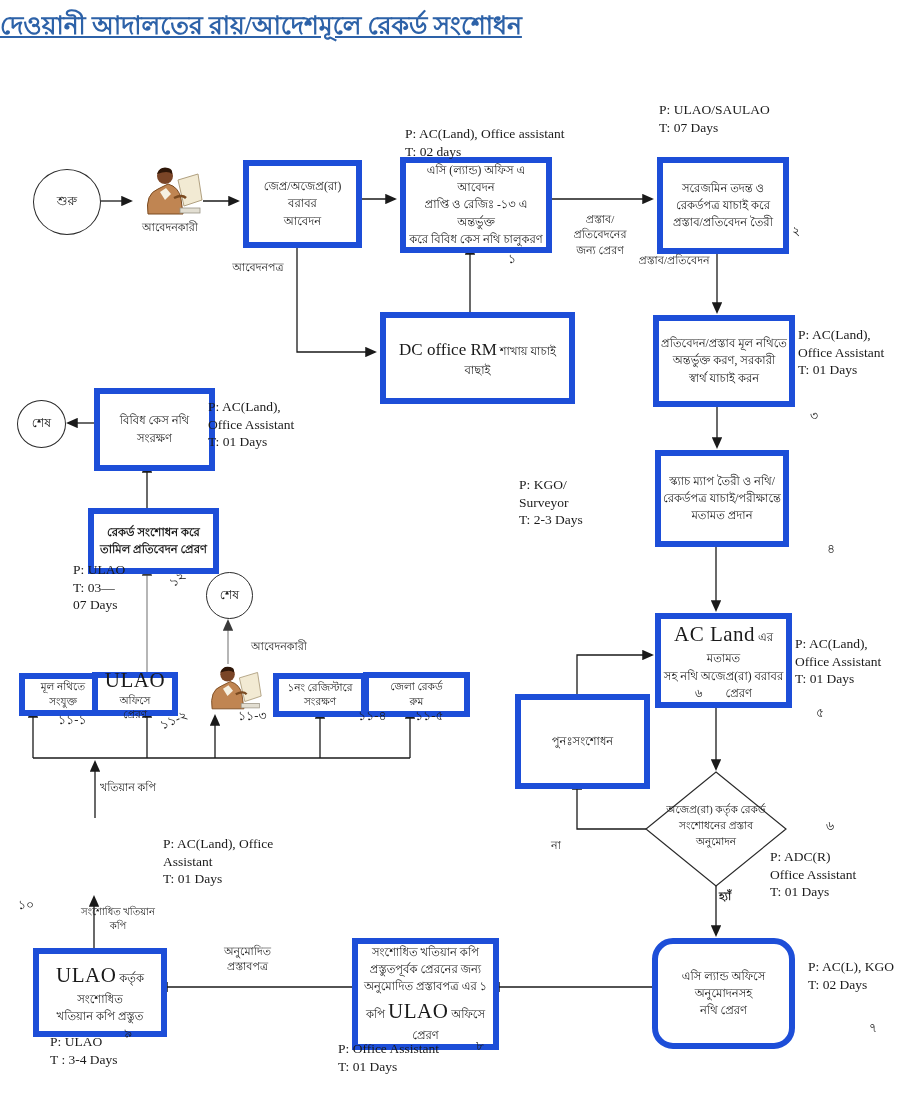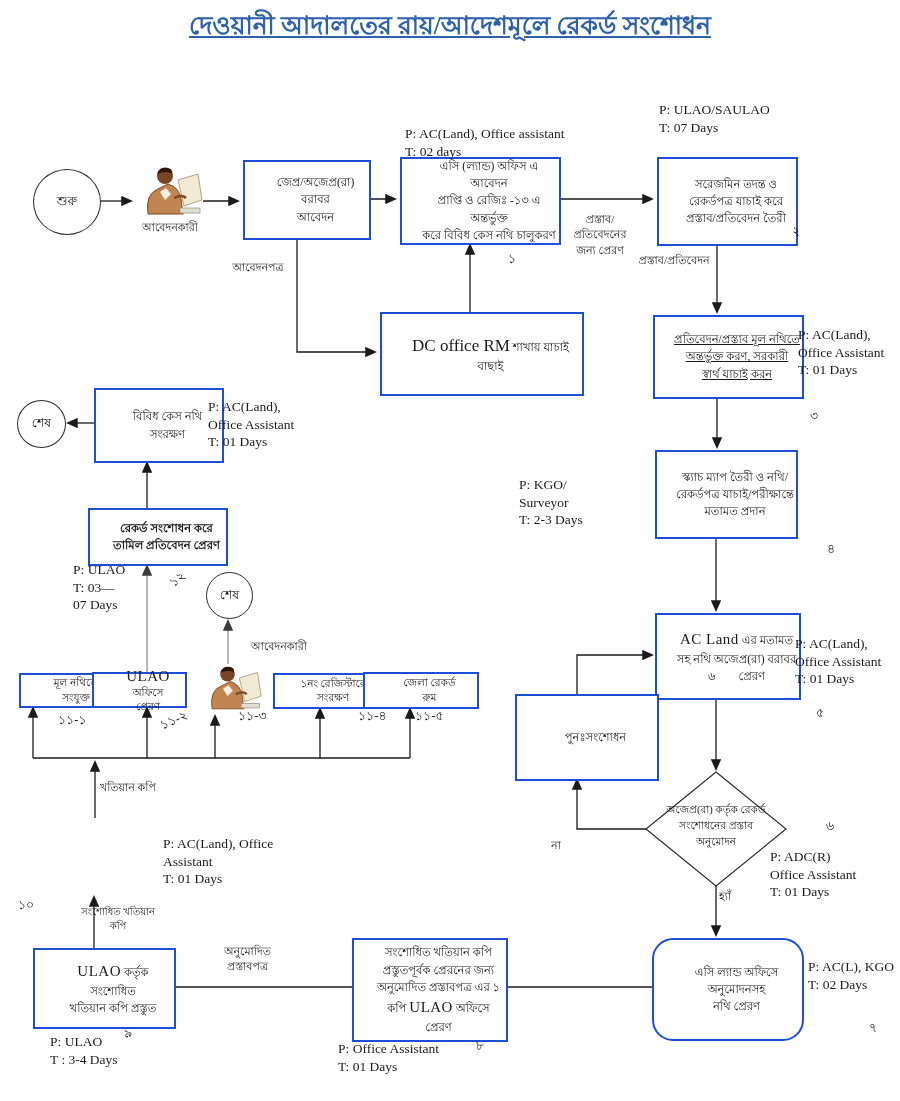--- a/index.html
+++ b/index.html
@@ -1,24 +1,24 @@
 <!DOCTYPE html>
 <html><head>
 <meta charset="utf-8">
 <style>
   html,body{margin:0;padding:0;background:#ffffff;}
   #canvas{position:relative;width:900px;height:1101px;background:#ffffff;overflow:hidden;
           font-family:"Liberation Serif",serif;color:#1a1a1a;}
   #flow-svg{position:absolute;left:0;top:0;z-index:0;}
-  .title{position:absolute;left:0;right:0;top:6px;text-align:center;z-index:2;
+  .title{position:absolute;left:0;right:0;top:6px;text-align:left;z-index:2;
          font-size:25px;font-weight:bold;color:#2d62a8;text-decoration:underline;}
-  .box{position:absolute;background:#ffffff;border:2px solid #1d4ed8;z-index:2;
-       display:flex;align-items:center;justify-content:center;text-align:center;padding-left:17px;}
+  .box{position:absolute;background:#ffffff;border:6px solid #1d4ed8;z-index:2;
+       display:flex;align-items:center;justify-content:center;text-align:center;}
   .t{white-space:pre-line;font-size:11.5px;line-height:1.5;padding:2px;}
-  .t .big{font-size:15px;letter-spacing:.5px;}
+  .t .big{font-size:21px;letter-spacing:.5px;}
   .t .xbig{font-size:17px;}
   .small .t{font-size:10.5px;line-height:1.35;}
   .circle{position:absolute;background:#ffffff;border:1px solid #2a2a2a;border-radius:50%;z-index:2;
           display:flex;align-items:center;justify-content:center;font-size:12.5px;}
   .ann{position:absolute;z-index:2;white-space:pre-line;font-size:13.5px;line-height:1.3;}
   .flbl{position:absolute;z-index:2;white-space:pre-line;font-size:11px;line-height:1.4;text-align:center;}
   .step{position:absolute;z-index:2;font-size:12.5px;}
   .rot40{transform:rotate(-40deg);}
   .rot25{transform:rotate(-25deg);}
   .rot15{transform:rotate(-15deg);}
@@ -118,21 +118,21 @@
   <div class="box" style="left:657px;top:157px;width:120px;height:85px;text-align:center;">
     <div class="t">সরেজমিন তদন্ত ও
 রেকর্ডপত্র যাচাই করে
 প্রস্তাব/প্রতিবেদন তৈরী</div>
     </div>
 
   <div class="box" style="left:380px;top:312px;width:183px;height:80px;">
     <div class="t"><span class="xbig">DC office RM</span><span> শাখায় যাচাই বাছাই</span></div>
     </div>
 
-  <div class="box" style="left:653px;top:315px;width:130px;height:80px;text-decoration:underline;">
+  <div class="box" style="left:653px;top:315px;width:130px;height:80px;">
     <div class="t">প্রতিবেদন/প্রস্তাব মূল নথিতে
 অন্তর্ভুক্ত করণ, সরকারী
 স্বার্থ যাচাই করন</div>
     </div>
 
   <div class="box" style="left:655px;top:450px;width:122px;height:85px;">
     <div class="t">স্ক্যাচ ম্যাপ তৈরী ও নথি/
 রেকর্ডপত্র যাচাই/পরীক্ষান্তে
 মতামত প্রদান</div>
     </div>
@@ -232,21 +232,21 @@
  Office Assistant
 T:  01 Days</div>
 
   <div class="flbl" style="left:130px;top:220px;width:80px;">আবেদনকারী</div>
   <div class="flbl" style="left:222px;top:260px;width:72px;">আবেদনপত্র</div>
   <div class="flbl" style="left:560px;top:212px;width:80px;">প্রস্তাব/
 প্রতিবেদনের
 জন্য প্রেরণ</div>
   <div class="flbl" style="left:630px;top:253px;width:88px;">প্রস্তাব/প্রতিবেদন</div>
   <div class="flbl" style="left:543px;top:838px;width:26px;">না</div>
-  <div class="flbl" style="left:710px;top:889px;width:30px;">হ্যাঁ</div>
+  <div class="flbl" style="left:710px;top:889px;width:30px;font-weight:bold;">হ্যাঁ</div>
   <div class="flbl" style="left:205px;top:944px;width:85px;">অনুমোদিত
 প্রস্তাবপত্র</div>
   <div class="flbl" style="left:72px;top:905px;width:92px;font-size:10px;">সংশোধিত খতিয়ান
 কপি</div>
   <div class="flbl" style="left:100px;top:780px;width:80px;text-align:left;">খতিয়ান কপি</div>
   <div class="flbl" style="left:248px;top:639px;width:62px;">আবেদনকারী</div>
 
   <div class="step" style="left:508px;top:250px;">১</div>
   <div class="step" style="left:792px;top:222px;">২</div>
   <div class="step" style="left:810px;top:407px;">৩</div>

